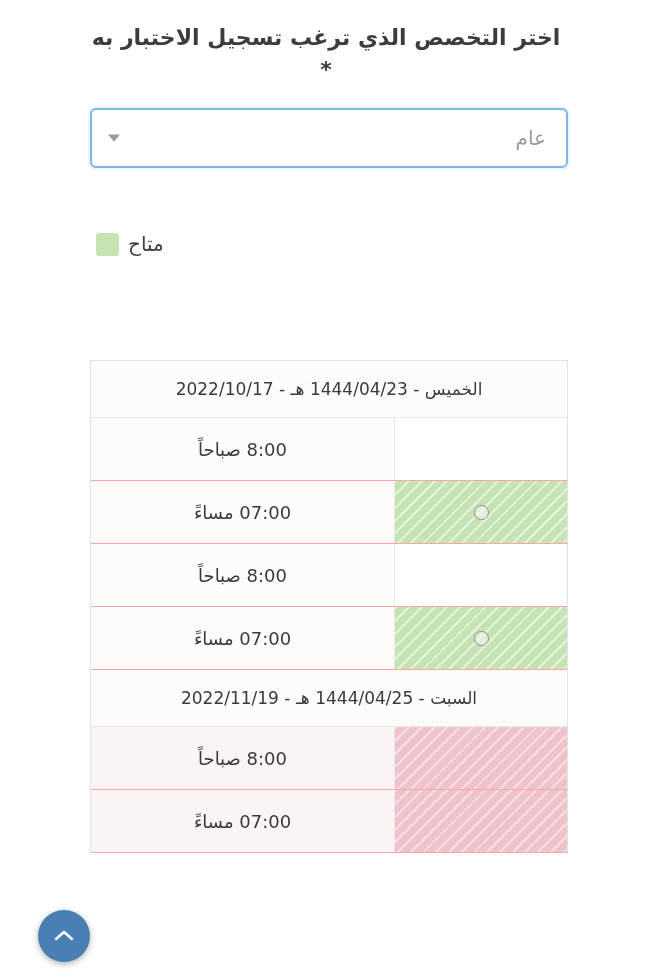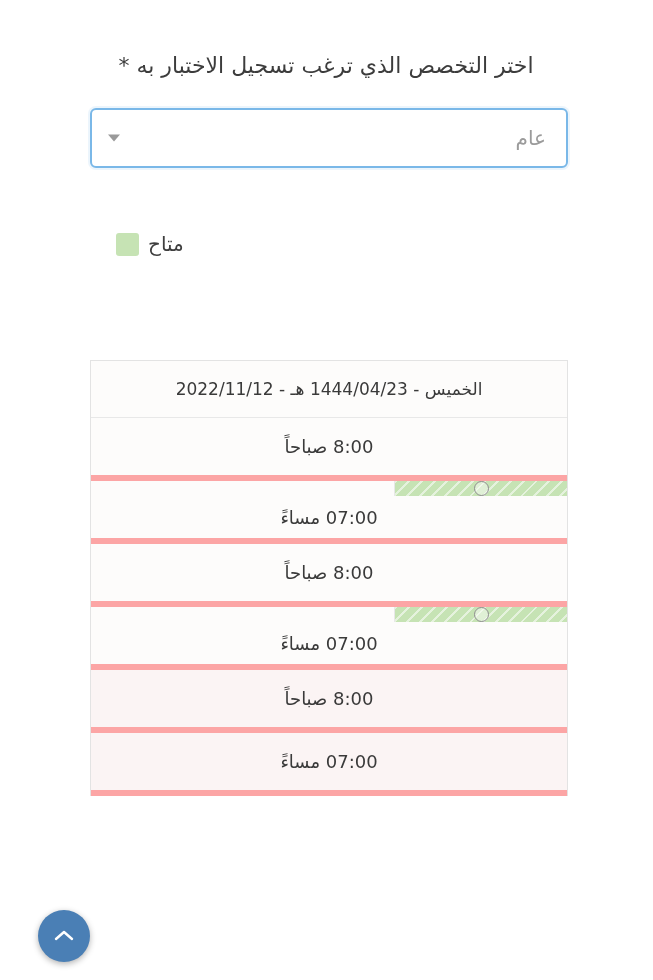--- a/index.html
+++ b/index.html
@@ -22,24 +22,23 @@
   
   .question {
     position: absolute;
     top: 22px;
     right: 88px;
     width: 478px;
     text-align: center;
     direction: rtl;
     font-size: 22px;
     line-height: 1.45;
-    font-weight: 400;
+    font-weight: 700;
     color: #3c3c3c;
     letter-spacing: 0px;
-    margin-top: 28px;
   }
 
   
   .select-wrap {
     position: absolute;
     top: 108px;
     right: 85px;
     width: 478px;
     height: 60px;
     border: 2px solid #7ab8e8;
@@ -91,21 +90,21 @@
     justify-content: flex-start;
     align-items: center;
     gap: 10px;
     margin-bottom: 10px;
   }
   .legend-item {
     display: flex;
     flex-direction: row-reverse;
     align-items: flex-end;
     gap: 9px;
-    margin-left: 26px;
+    margin-left: 6px;
   }
   .legend-swatch {
     width: 23px;
     height: 23px;
     border-radius: 3px;
     display: inline-block;
   }
   .legend-label {
     font-size: 20px;
     color: #3f3f3f;
@@ -129,23 +128,23 @@
     justify-content: center;
     border-bottom: 1px solid #e8e8e8;
     background: #fdfcfb;
     font-size: 17px;
     color: #3a3a3a;
     direction: rtl;
     letter-spacing: 0px;
   }
   .slot-row {
     display: flex;
-    flex-direction: column;
+    flex-direction: row;
     height: 63px;
-    border-bottom: 6px solid #fca5a5;
+    border-bottom: 1px solid #fca5a5;
   }
   .slot-radio-cell {
     width: 173px;
     display: flex;
     align-items: center;
     justify-content: center;
     border-left: 1px solid #e8e8e8;
     background: #ffffff;
   }
   .slot-time-cell {
@@ -220,21 +219,21 @@
     <div class="legend-row">
       <div class="legend-item">
         <span class="legend-swatch" style="background:#c6e3b4;"></span>
         <span class="legend-label">متاح</span>
       </div>
     </div>
   </div>
 
   <div class="schedule">
 
-    <div class="day-row">الخميس - 1444/04/23 هـ - 2022/11/12</div>
+    <div class="day-row">الخميس - 1444/04/23 هـ - 2022/10/17</div>
     <div class="slot-row st-empty">
       <div class="slot-radio-cell"></div>
       <div class="slot-time-cell">8:00 صباحاً</div>
     </div>
     <div class="slot-row st-available">
       <div class="slot-radio-cell">
         <span class="radio"></span>
       </div>
       <div class="slot-time-cell">07:00 مساءً</div>
     </div>
@@ -243,20 +242,21 @@
       <div class="slot-radio-cell"></div>
       <div class="slot-time-cell">8:00 صباحاً</div>
     </div>
     <div class="slot-row st-available">
       <div class="slot-radio-cell">
         <span class="radio"></span>
       </div>
       <div class="slot-time-cell">07:00 مساءً</div>
     </div>
 
+    <div class="day-row">السبت - 1444/04/25 هـ - 2022/11/19</div>
     <div class="slot-row st-unavailable">
       <div class="slot-radio-cell"></div>
       <div class="slot-time-cell">8:00 صباحاً</div>
     </div>
     <div class="slot-row st-unavailable">
       <div class="slot-radio-cell"></div>
       <div class="slot-time-cell">07:00 مساءً</div>
     </div>
 
   </div>

